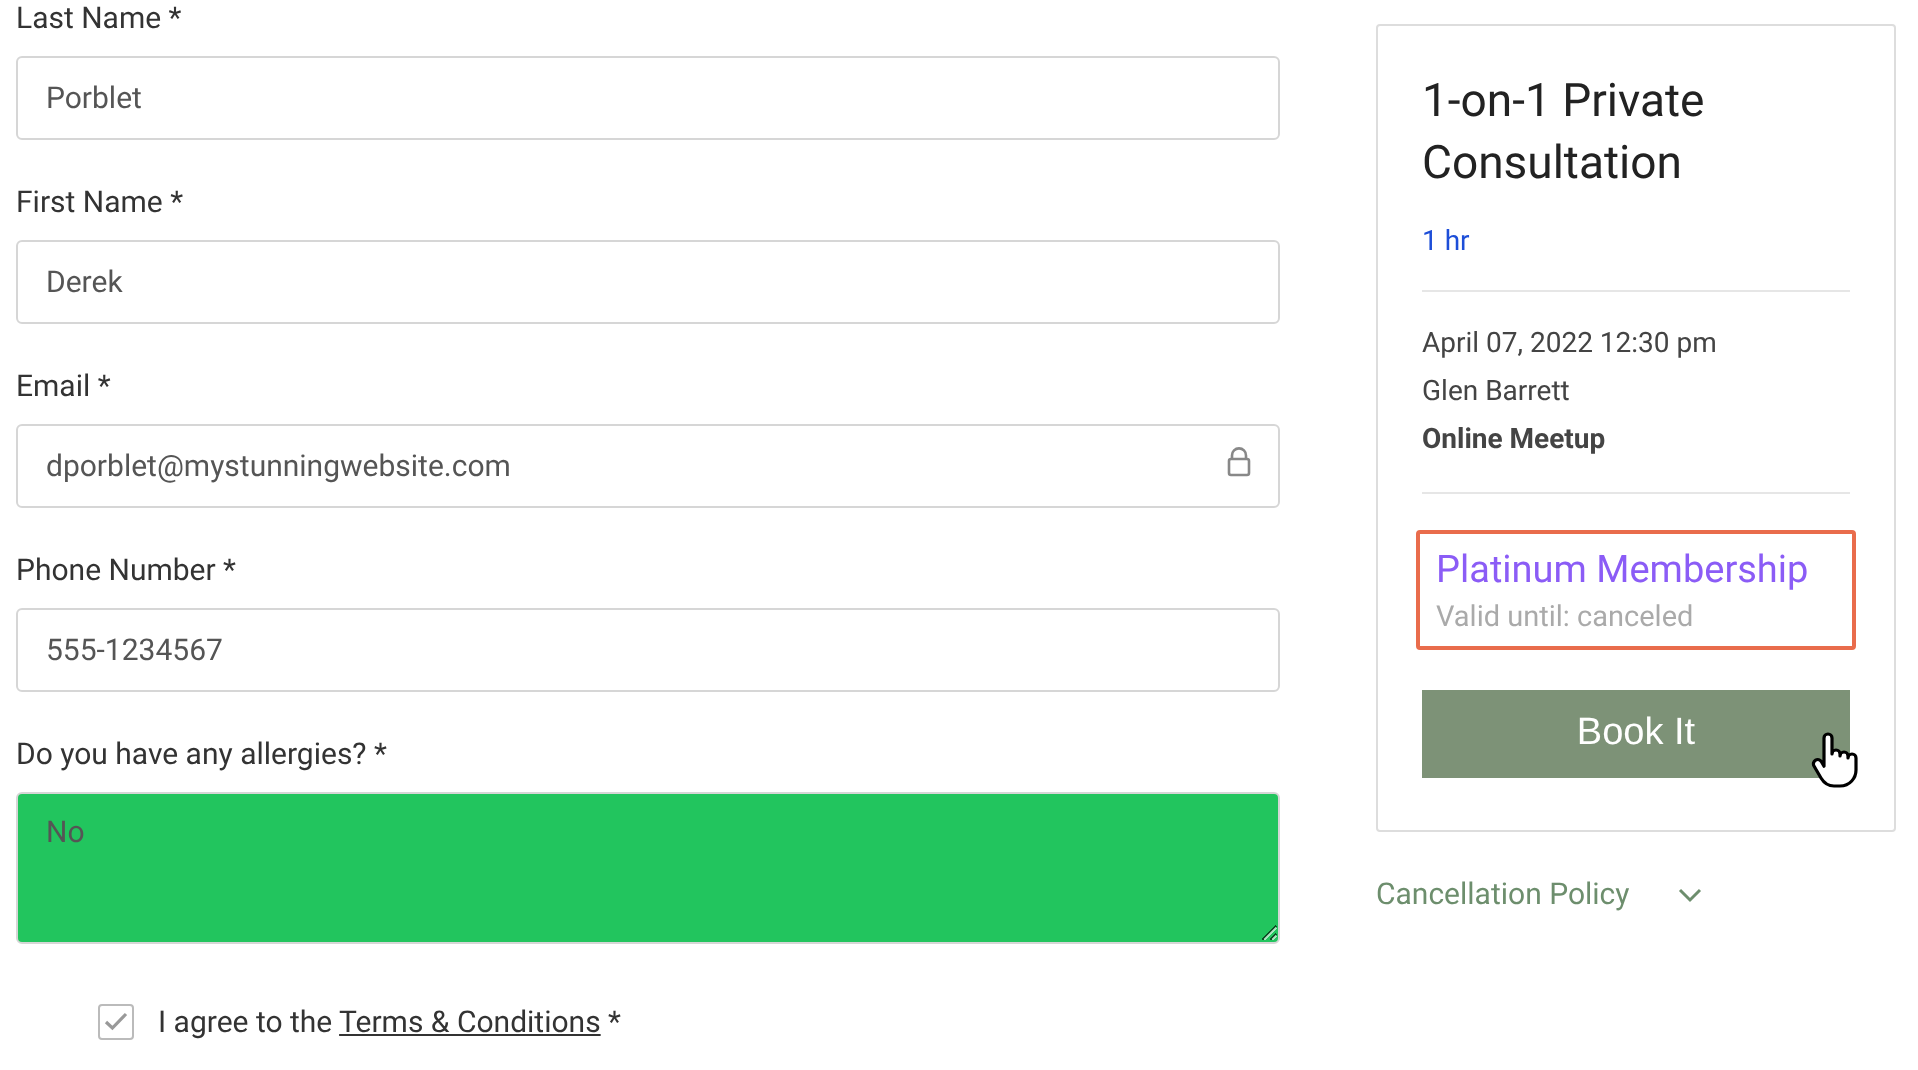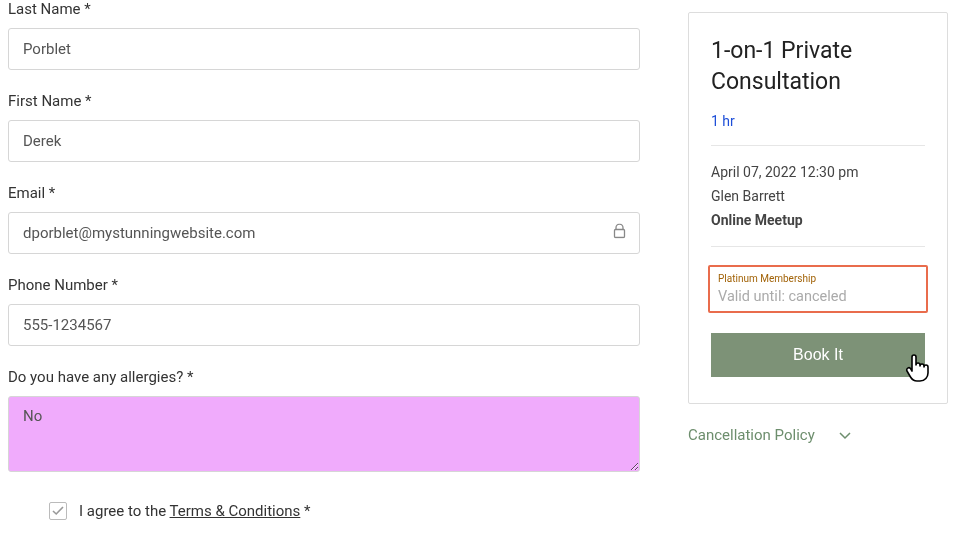--- a/index.html
+++ b/index.html
@@ -53,21 +53,21 @@
       top: 50%;
       transform: translateY(-50%);
       pointer-events: none;
     }
     .form-textarea {
       width: 100%;
       height: 76px;
       padding: 10px 14px;
       font-size: 15px;
       color: #555;
-      background: #f0abfc;
+      background: #22c55e;
       border: 1px solid #d6d6d6;
       border-radius: 3px;
       font-family: inherit;
       resize: both;
     }
     .checkbox-row {
       display: flex;
       align-items: center;
       gap: 12px;
       margin-top: 26px;
@@ -123,36 +123,36 @@
       margin-bottom: 8px;
     }
     .membership-box {
       border: 2px solid #e96c4c;
       border-radius: 2px;
       padding: 6px 8px 6px 8px;
       margin: 0 -3px;
       margin-bottom: 20px;
     }
     .membership-name {
-      font-size: 10px;
-      color: #a16207;
+      font-size: 19px;
+      color: #8b5cf6;
       margin-bottom: 4px;
     }
     .membership-valid {
       font-size: 14.5px;
       color: #aaa;
     }
     .book-btn {
       display: block;
       width: 100%;
       height: 44px;
       background: #7d9277;
       color: #fff;
       border: none;
-      font-size: 16px;
+      font-size: 19px;
       cursor: pointer;
       position: relative;
     }
     .cursor-hand {
       position: absolute;
       right: -6px;
       bottom: -10px;
       pointer-events: none;
     }
     .cancel-link {

